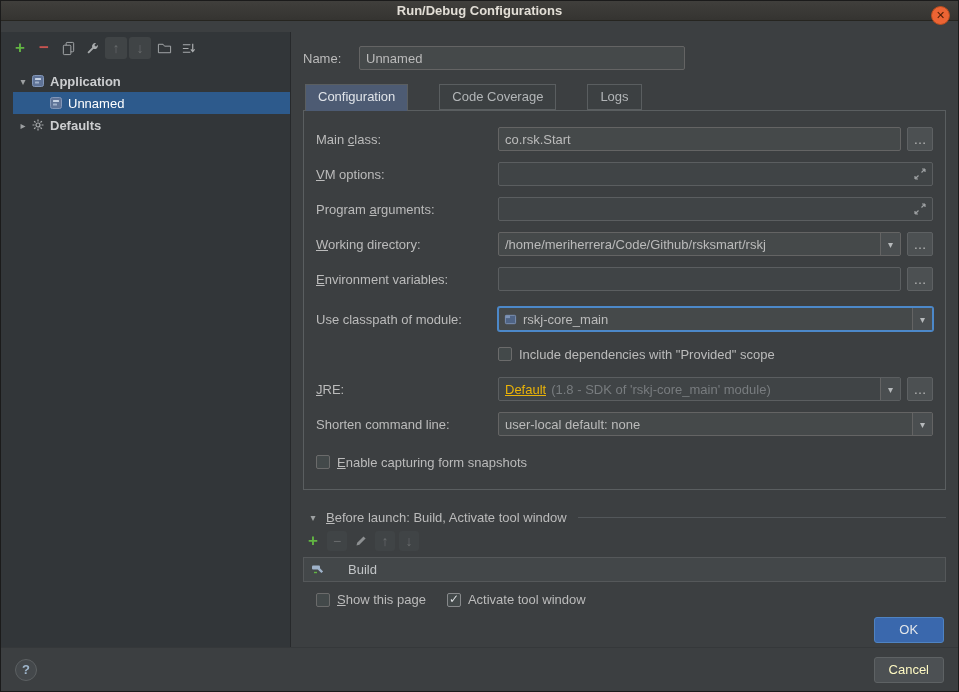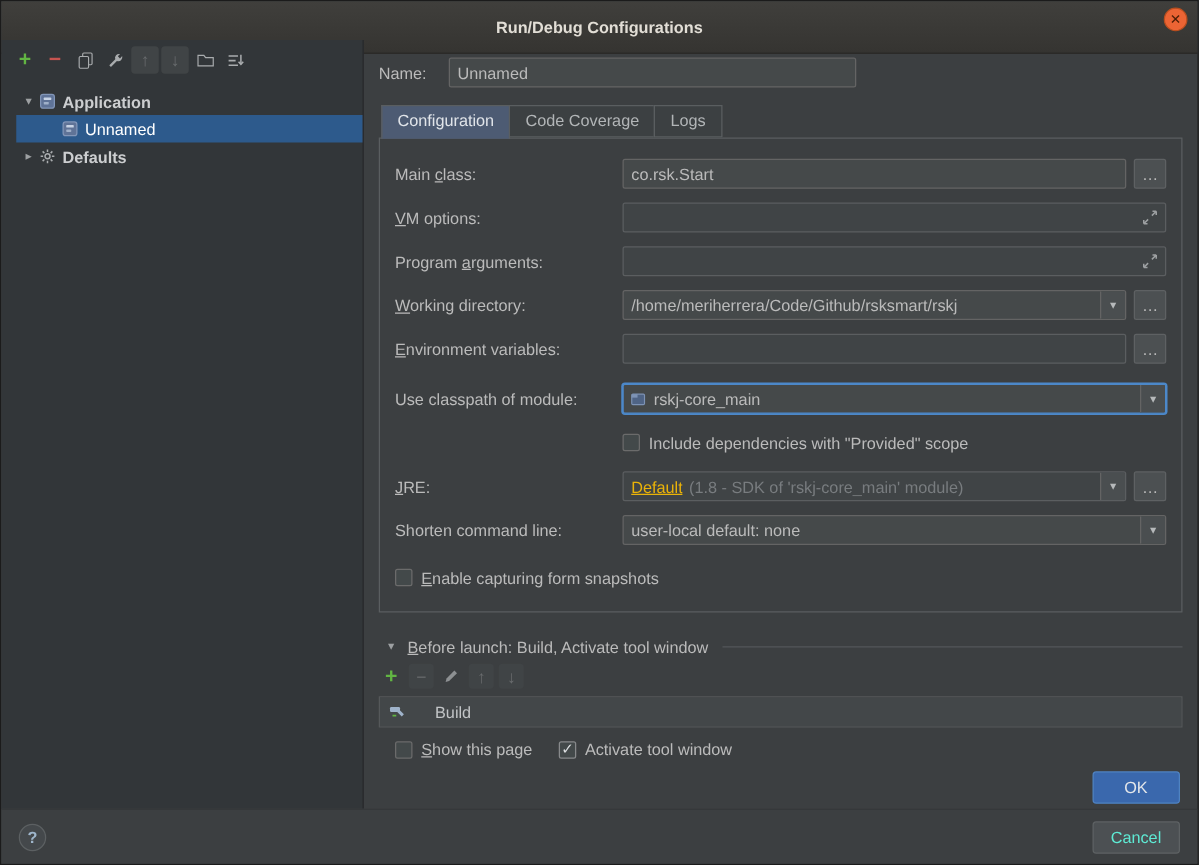--- a/index.html
+++ b/index.html
@@ -3,21 +3,21 @@
 <meta charset="utf-8">
 <style>
   html,body{margin:0;padding:0;background:#2a2a2a;}
   body{font-family:"Liberation Sans","DejaVu Sans",sans-serif;font-size:13px;color:#bbbbbb;}
   *{box-sizing:border-box;}
   u{text-decoration:underline;text-underline-offset:1px;}
 
   .window{position:relative;width:959px;height:692px;background:#3c3f41;border:1px solid #1b1b1b;overflow:hidden;}
 
   
-  .titlebar{height:42px;background:linear-gradient(#403f3c,#353431);border-bottom:1px solid #262520;
+  .titlebar{height:20px;background:linear-gradient(#403f3c,#353431);border-bottom:1px solid #262520;
     display:flex;align-items:center;justify-content:center;position:relative;color:#e2ded6;font-weight:bold;}
   .close-btn{position:absolute;right:8px;top:5px;width:19px;height:19px;border-radius:50%;
     background:var(--close_orange,#ec6434);border:1px solid #b84e1f;color:#4b1d05;font-size:11px;font-weight:bold;
     display:flex;align-items:center;justify-content:center;cursor:default;}
 
   .body{position:absolute;top:31px;bottom:44px;left:0;right:0;display:flex;}
 
   
   .sidebar{width:290px;flex:none;background:#323639;border-right:1px solid #27292b;display:flex;flex-direction:column;}
   .side-toolbar{display:flex;align-items:center;padding:5px 8px 3px;gap:2px;}
@@ -40,21 +40,21 @@
   .cbgroup{display:flex;align-items:center;margin-left:auto;gap:8px;}
   .gap-left{margin-left:14px;}
 
   input.tfield,.tfield{height:24px;background:#45494a;border:1px solid #646464;border-radius:2px;color:#bbbbbb;
     padding:0 6px;font:inherit;outline:none;}
   .wrapfield{display:flex;align-items:center;flex:1;height:24px;background:#45494a;border:1px solid #646464;border-radius:2px;overflow:hidden;padding:0;}
   .wrapfield input.bare{flex:1;background:transparent;border:none;outline:none;color:#bbbbbb;font:inherit;padding:0 6px;min-width:0;}
   .dim{background:#404446;border-color:#5b5e60;}
   .expand{margin-right:5px;display:flex;flex:none;}
 
-  .tabs{display:flex;align-items:flex-end;position:relative;z-index:1;padding-left:2px;}
+  .tabs{display:flex;align-items:flex-end;position:relative;z-index:1;padding-left:2px;gap:32px;}
   .tab{padding:4px 12px 5px;border:1px solid #5a5e60;background:#3c4042;color:#b2b5b7;cursor:default;}
   .tab + .tab{margin-left:-1px;}
   .tab.active{background:#4d5b73;color:#e0e4e9;border-bottom:none;padding-bottom:7px;margin-bottom:-1px;position:relative;z-index:2;}
 
   .panel{border:1px solid #5a5e60;padding:16px 12px 4px 12px;background:#3c3f41;}
   .frow{display:flex;align-items:center;margin-bottom:11px;min-height:24px;}
   .flabel{width:182px;flex:none;color:#bbbbbb;}
   .fctrl{flex:1;display:flex;align-items:flex-start;gap:6px;min-width:0;}
   .browse{width:26px;height:24px;background:#4c5052;border:1px solid #5e6163;border-radius:2px;color:#bbbbbb;
     display:flex;align-items:center;justify-content:center;font-size:13px;flex:none;cursor:default;}
@@ -79,21 +79,21 @@
   .bl-toolbar .tbtn{width:20px;height:20px;}
   .bl-list{border:1px solid #55585a;margin-top:2px;background:#3c4042;}
   .bl-item{height:23px;display:flex;align-items:center;gap:24px;padding:0 6px;background:#434749;color:#c2c5c7;}
   .bl-checks{display:flex;align-items:center;gap:7px;margin-top:10px;padding-left:13px;}
 
   .footer{position:absolute;bottom:0;left:0;right:0;height:44px;display:flex;align-items:center;
     padding:0 14px;border-top:1px solid #35383a;background:#3c3f41;}
   .help{width:22px;height:22px;border-radius:50%;border:1px solid #5c6062;background:#44484b;color:#9fb6cc;
     display:flex;align-items:center;justify-content:center;font-size:13px;font-weight:bold;}
   .footer-buttons{margin-left:auto;display:flex;gap:14px;flex-direction:column;}
-  .btn{min-width:70px;height:26px;border-radius:3px;background:#4c5053;border:1px solid #5e6264;color:#5eead4;
+  .btn{min-width:70px;height:26px;border-radius:3px;background:#4c5053;border:1px solid #5e6264;color:#fef9c3;
     display:flex;align-items:center;justify-content:center;font:inherit;padding:0 14px;cursor:default;}
   .btn.primary{background:var(--ok_blue,#3a68ad);border-color:#4f83c2;color:#e4e7ea;}
 </style>
 </head>
 <body>
 
 <div class="window">
 
   <div class="titlebar">
     <span>Run/Debug Configurations</span>

